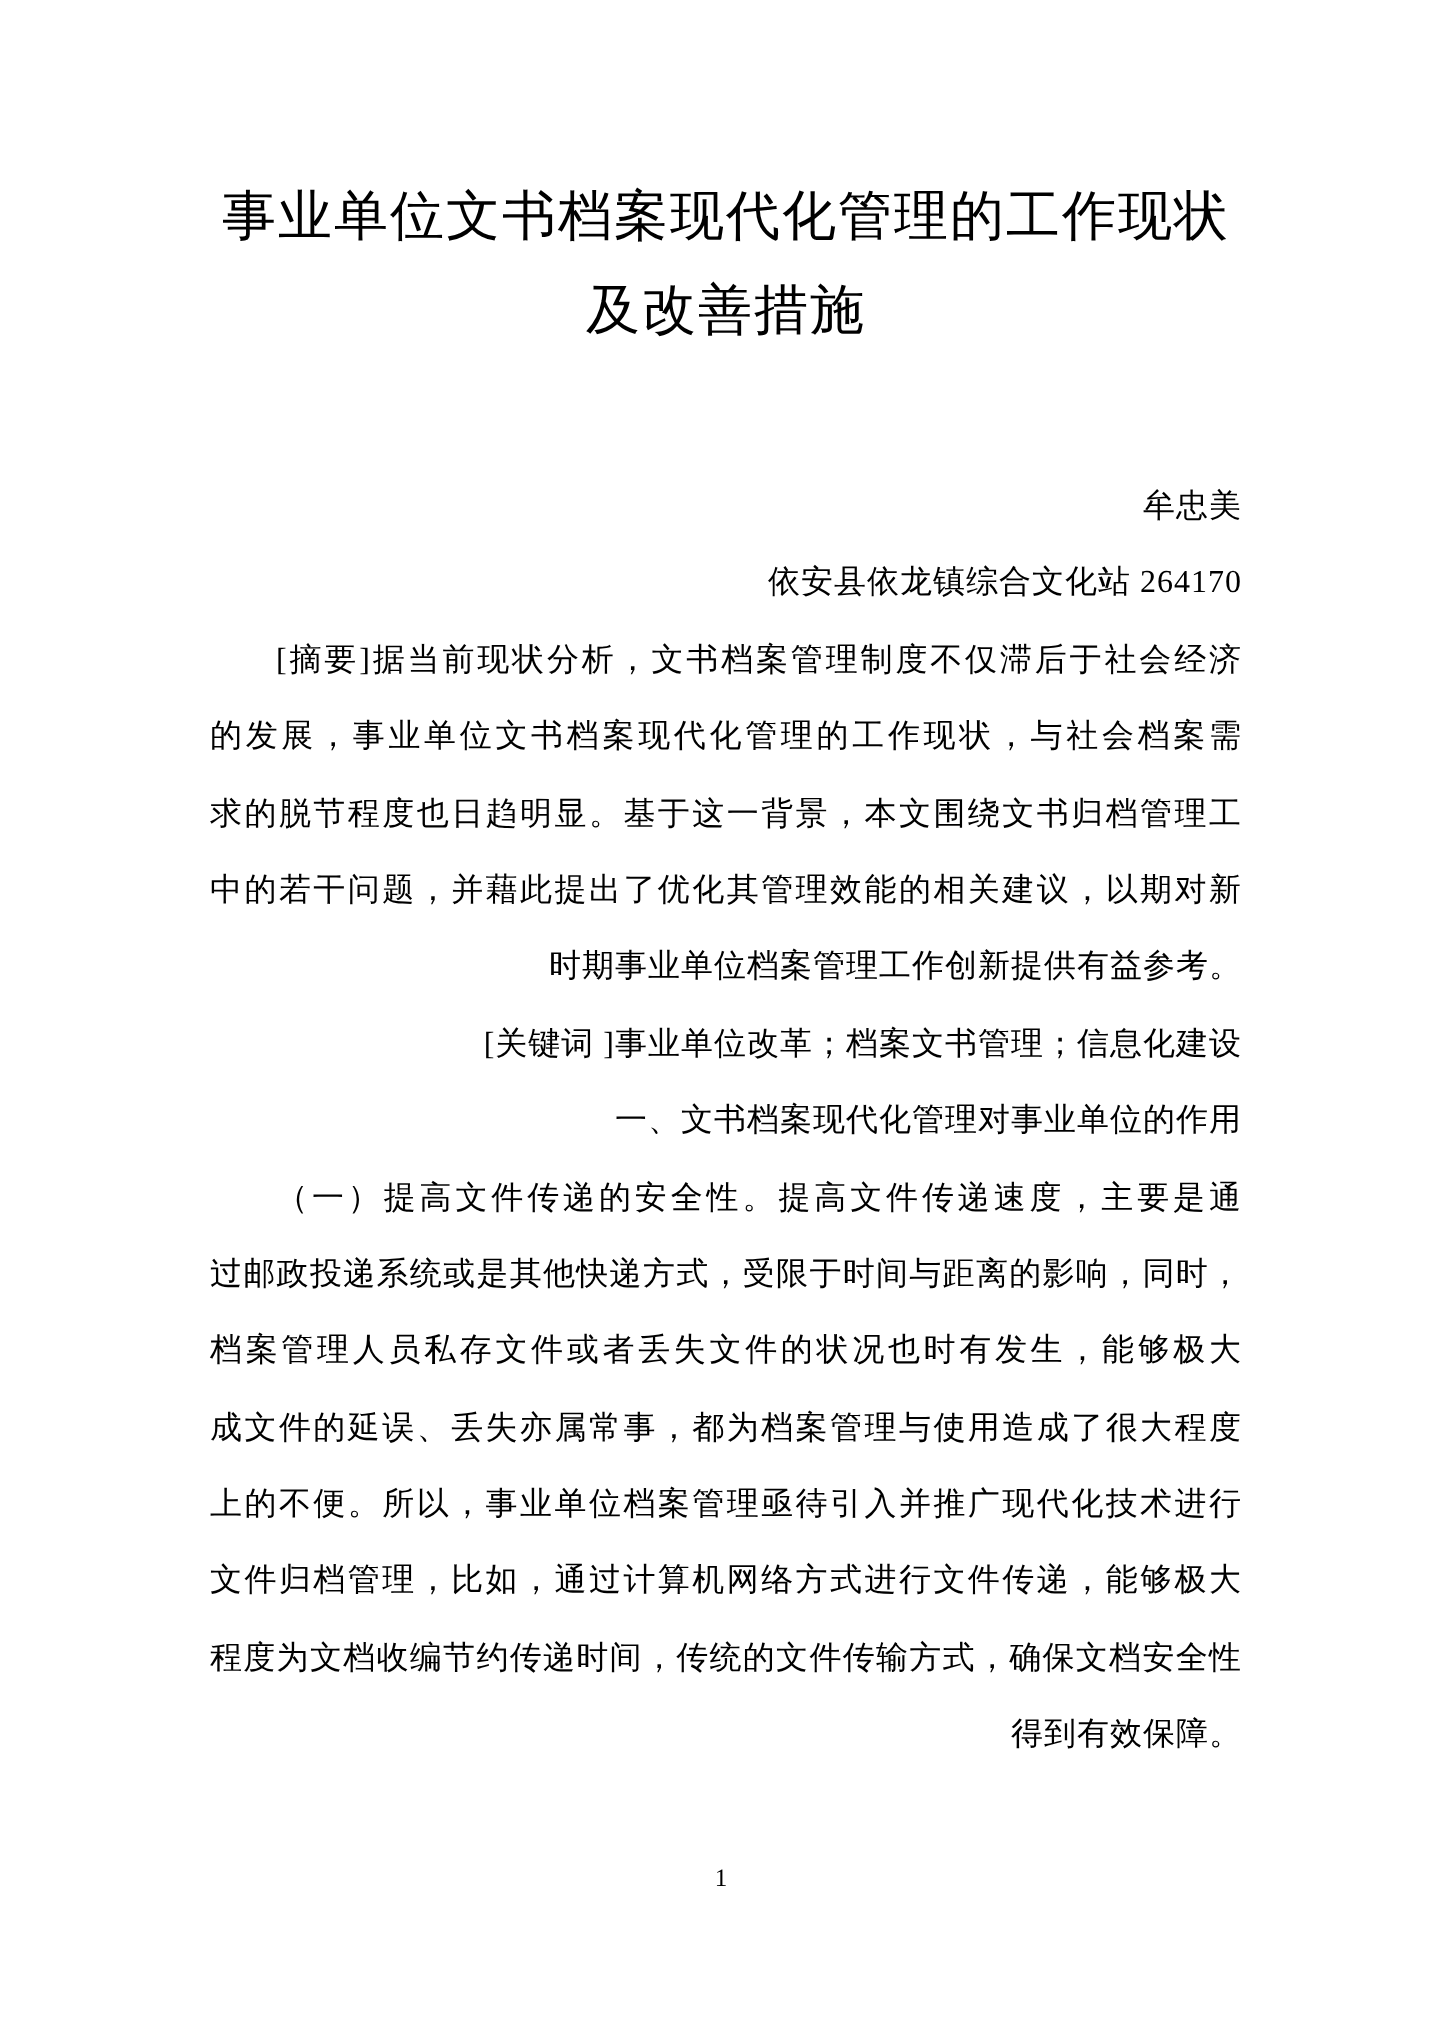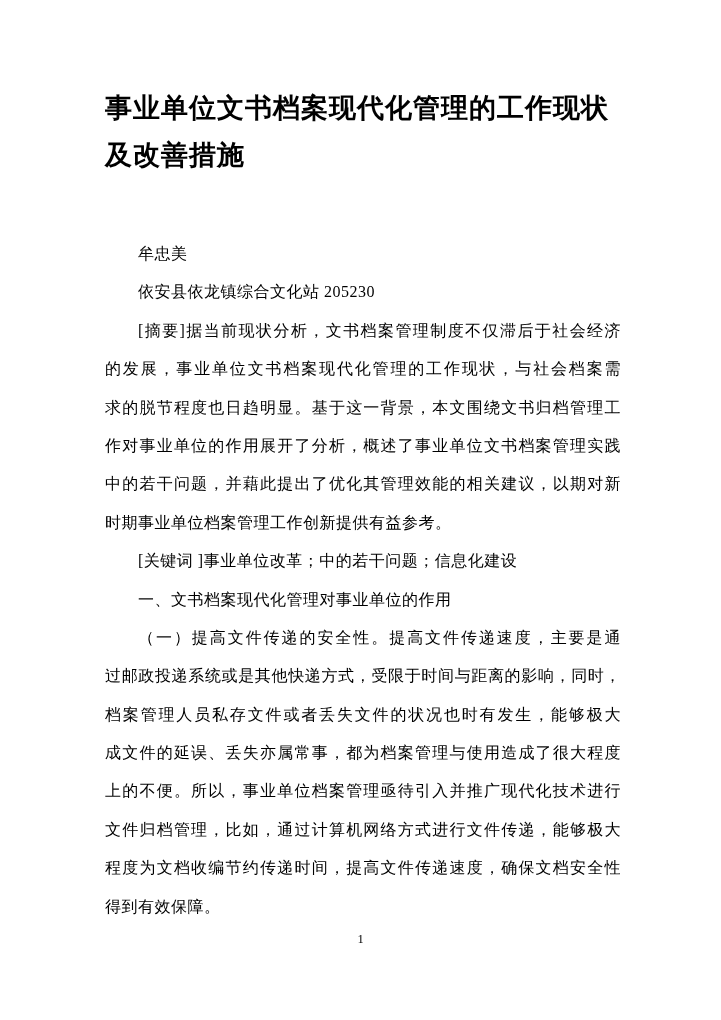--- a/index.html
+++ b/index.html
@@ -11,33 +11,34 @@
     position: relative;
     width: 721px;
     height: 1020px;
     background: #ffffff;
     color: #000000;
     font-family: "Liberation Serif", "DejaVu Serif", serif;
     overflow: hidden;
   }
   .doc-title {
     margin: 85px 100px 0 105px;
+    text-align: center;
     font-size: 27px;
     line-height: 47px;
-    font-weight: bold;
+    font-weight: normal;
     letter-spacing: 1px;
   }
   .doc-body {
     margin: 56px 100px 0 105px;
     font-size: 16px;
   }
   .line {
     height: 38.4px;
     line-height: 38.4px;
-    text-align: left;
+    text-align: right;
     white-space: nowrap;
     letter-spacing: 0.5px;
   }
   .line.just {
     white-space: normal;
     text-align: justify;
     text-align-last: justify;
     text-justify: inter-character;
   }
   .line.indent {
@@ -58,34 +59,33 @@
 
 <div class="page">
 
   <div class="doc-title">
     <div>事业单位文书档案现代化管理的工作现状</div>
     <div>及改善措施</div>
   </div>
 
   <div class="doc-body">
       <div class="line indent">牟忠美</div>
-      <div class="line indent">依安县依龙镇综合文化站 205230</div>
+      <div class="line indent">依安县依龙镇综合文化站 264170</div>
       <div class="line indent just">[摘要]据当前现状分析，文书档案管理制度不仅滞后于社会经济</div>
       <div class="line just">的发展，事业单位文书档案现代化管理的工作现状，与社会档案需</div>
       <div class="line just">求的脱节程度也日趋明显。基于这一背景，本文围绕文书归档管理工</div>
-      <div class="line just">作对事业单位的作用展开了分析，概述了事业单位文书档案管理实践</div>
       <div class="line just">中的若干问题，并藉此提出了优化其管理效能的相关建议，以期对新</div>
       <div class="line">时期事业单位档案管理工作创新提供有益参考。</div>
-      <div class="line indent">[关键词 ]事业单位改革；中的若干问题；信息化建设</div>
+      <div class="line indent">[关键词 ]事业单位改革；档案文书管理；信息化建设</div>
       <div class="line indent">一、文书档案现代化管理对事业单位的作用</div>
       <div class="line indent just">（一）提高文件传递的安全性。提高文件传递速度，主要是通</div>
       <div class="line just">过邮政投递系统或是其他快递方式，受限于时间与距离的影响，同时，</div>
       <div class="line just">档案管理人员私存文件或者丢失文件的状况也时有发生，能够极大</div>
       <div class="line just">成文件的延误、丢失亦属常事，都为档案管理与使用造成了很大程度</div>
       <div class="line just">上的不便。所以，事业单位档案管理亟待引入并推广现代化技术进行</div>
       <div class="line just">文件归档管理，比如，通过计算机网络方式进行文件传递，能够极大</div>
-      <div class="line just">程度为文档收编节约传递时间，提高文件传递速度，确保文档安全性</div>
+      <div class="line just">程度为文档收编节约传递时间，传统的文件传输方式，确保文档安全性</div>
       <div class="line">得到有效保障。</div>
     </div>
 
   <div class="page-number">1</div>
 
 </div>
 
 </body></html>

